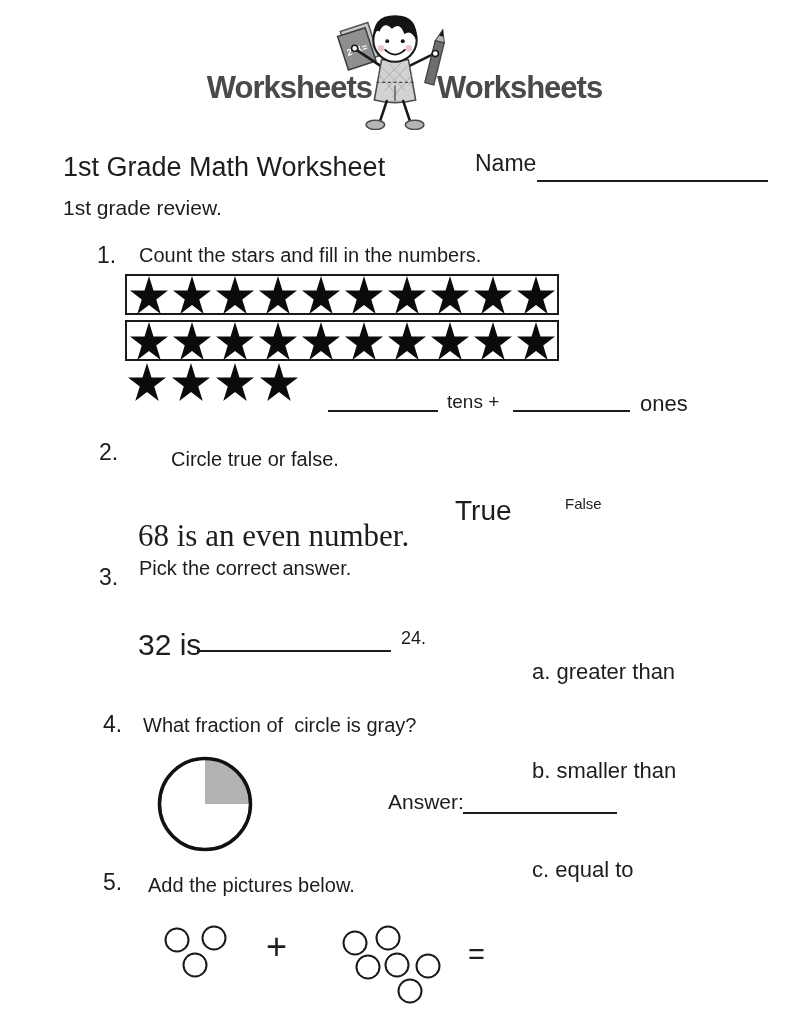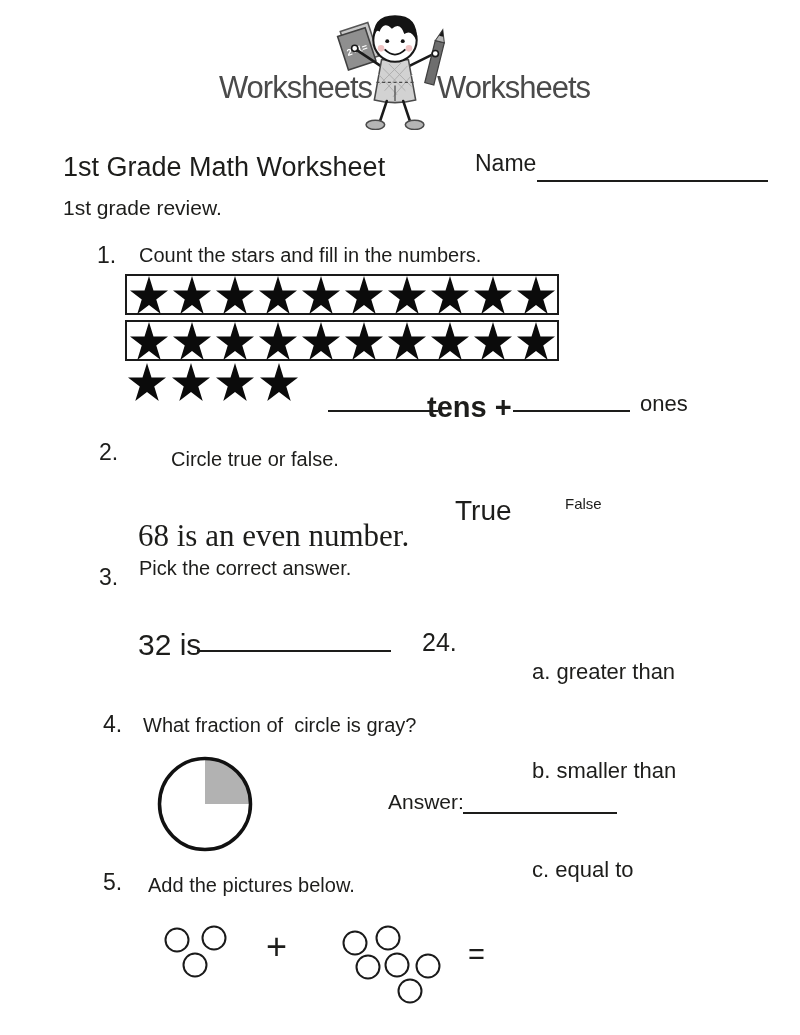--- a/index.html
+++ b/index.html
@@ -4,21 +4,21 @@
 <style>
   * { margin:0; padding:0; box-sizing:border-box; }
   html,body { background:#ffffff; }
   #page {
     position:relative; width:800px; height:1035px; background:#ffffff;
     font-family:"Liberation Sans", sans-serif; color:#1d1d1b; overflow:hidden;
   }
   .abs { position:absolute; white-space:pre; }
 
   
-  .logo-word { top:70px; font-size:31px; font-weight:normal; letter-spacing:-1px; }
+  .logo-word { top:70px; font-size:31px; font-weight:bold; letter-spacing:-1px; }
   .logo-word-left  { right:428px; }
   .logo-word-right { left:437px; }
   #kid-svg { position:absolute; left:333px; top:6px; }
 
   
   .title    { left:63px;  top:152px; font-size:27px; font-weight:400;text-align:right; }
   .name-lbl { left:475px; top:150px; font-size:23px; }
   .name-line{ left:537px; top:180px; width:231px; border-bottom:2px solid #1d1d1b; height:0; }
   .subtitle { left:63px;  top:196px; font-size:21px; }
 
@@ -33,38 +33,38 @@
   .star-box, .star-row {
     position:absolute; left:125px; display:flex; align-items:center;
     justify-content:space-around; overflow:visible;
   }
   .star-box { width:434px; height:41px; border:2px solid #1a1a1a; }
   .sb1 { top:274px; } .sb2 { top:320px; }
   .star-row { top:362px; width:176px; height:40px; }
   .star { width:40px; height:38px; flex:0 0 auto; }
   .star polygon { fill:#0b0b0b; }
   .tens-blank { left:328px; top:410px; width:110px; }
-  .tens-lbl   { left:427px; top:391px; font-size:29px;font-weight:bold; }
+  .tens-lbl   { left:447px; top:391px; font-size:19px; }
   .ones-blank { left:513px; top:410px; width:117px; }
   .ones-lbl   { left:640px; top:391px; font-size:22px; }
 
   
   .q2-num  { left:99px;  top:439px; }
   .q2-text { left:139px; top:448px;margin-left:32px; }
   .q2-stmt { left:138px; top:518px; font-size:31px;font-family:Liberation Serif, serif; }
   .q2-true { left:455px; top:495px; font-size:28px; }
   .q2-false{ left:565px; top:495px; font-size:15px; }
 
   
   .q3-num  { left:99px;  top:564px; }
   .q3-text { left:139px; top:557px; }
   .q3-opts { left:532px; top:589px; font-size:22px; line-height:33px; white-space:pre; }
   .q3-pre  { left:138px; top:628px; font-size:30px; }
   .q3-blank{ left:197px; top:650px; width:194px; }
-  .q3-suf  { left:422px; top:628px; font-size:25px; }
+  .q3-suf  { left:401px; top:628px; font-size:18px; }
 
   
   .q4-num  { left:103px; top:711px; }
   .q4-text { left:143px; top:714px; }
   #fraction-svg { position:absolute; left:155px; top:754px; }
   .q4-ans   { left:388px; top:790px; font-size:21px; }
   .q4-blank { left:463px; top:812px; width:154px; border-bottom:2px solid #1d1d1b; height:0; position:absolute; }
 
   
   .q5-num  { left:103px; top:869px; }

